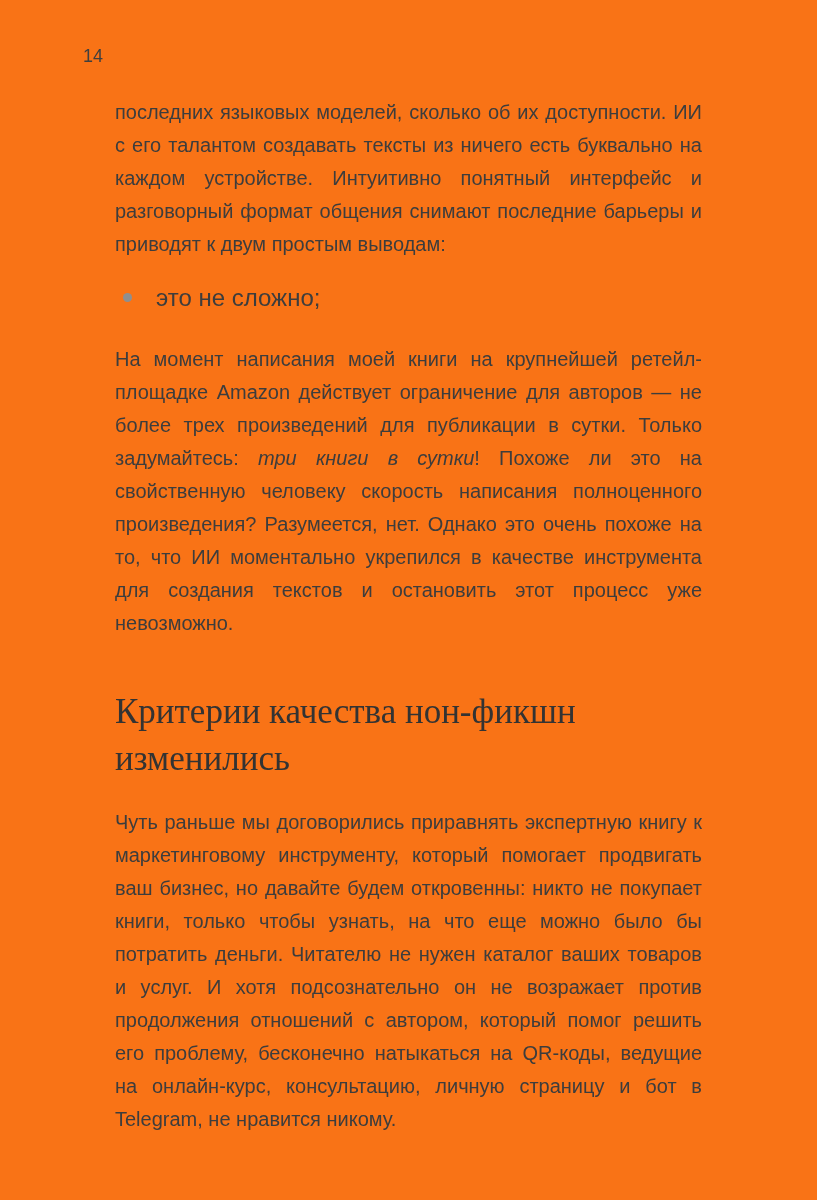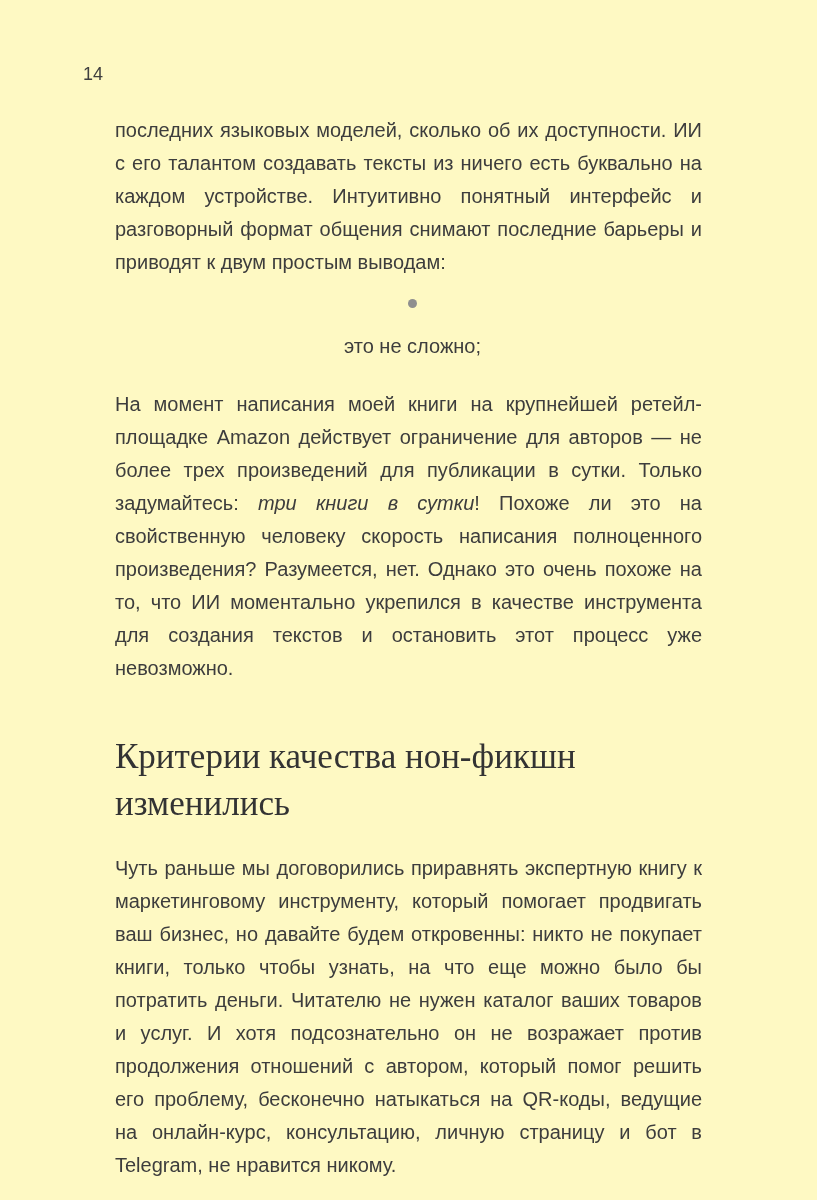--- a/index.html
+++ b/index.html
@@ -5,22 +5,22 @@
   * { box-sizing: border-box; }
   html, body {
     margin: 0;
     padding: 0;
     background: #ffffff;
   }
   .page {
     position: relative;
     width: 817px;
     height: 1200px;
-    background: #fef9c3;
-    padding: 62px 115px 40px 115px;
+    background: #f97316;
+    padding: 44px 115px 40px 115px;
     font-family: "Liberation Sans", sans-serif;
     color: #3d3d3d;
     overflow: hidden;
   }
   .page-header {
     position: relative;
     width: 100%;
     text-align: center;
     font-size: 17px;
     line-height: 1.3;
@@ -47,23 +47,22 @@
   .bullet-list {
     list-style: none;
     margin: 20px 0 28px 0;
     padding: 0 0 0 8px;
   }
   .bullet-list li {
     display: flex;
     align-items: center;
     gap: 24px;
     margin-bottom: 15px;
-    font-size: 20px;
+    font-size: 24px;
     line-height: 1.4;
-    flex-direction: column;
   }
   .bullet-dot {
     width: 9px;
     height: 9px;
     border-radius: 50%;
     background: #8f8f8f;
     flex: 0 0 auto;
   }
   .section-heading {
     font-family: "Liberation Serif", serif;

